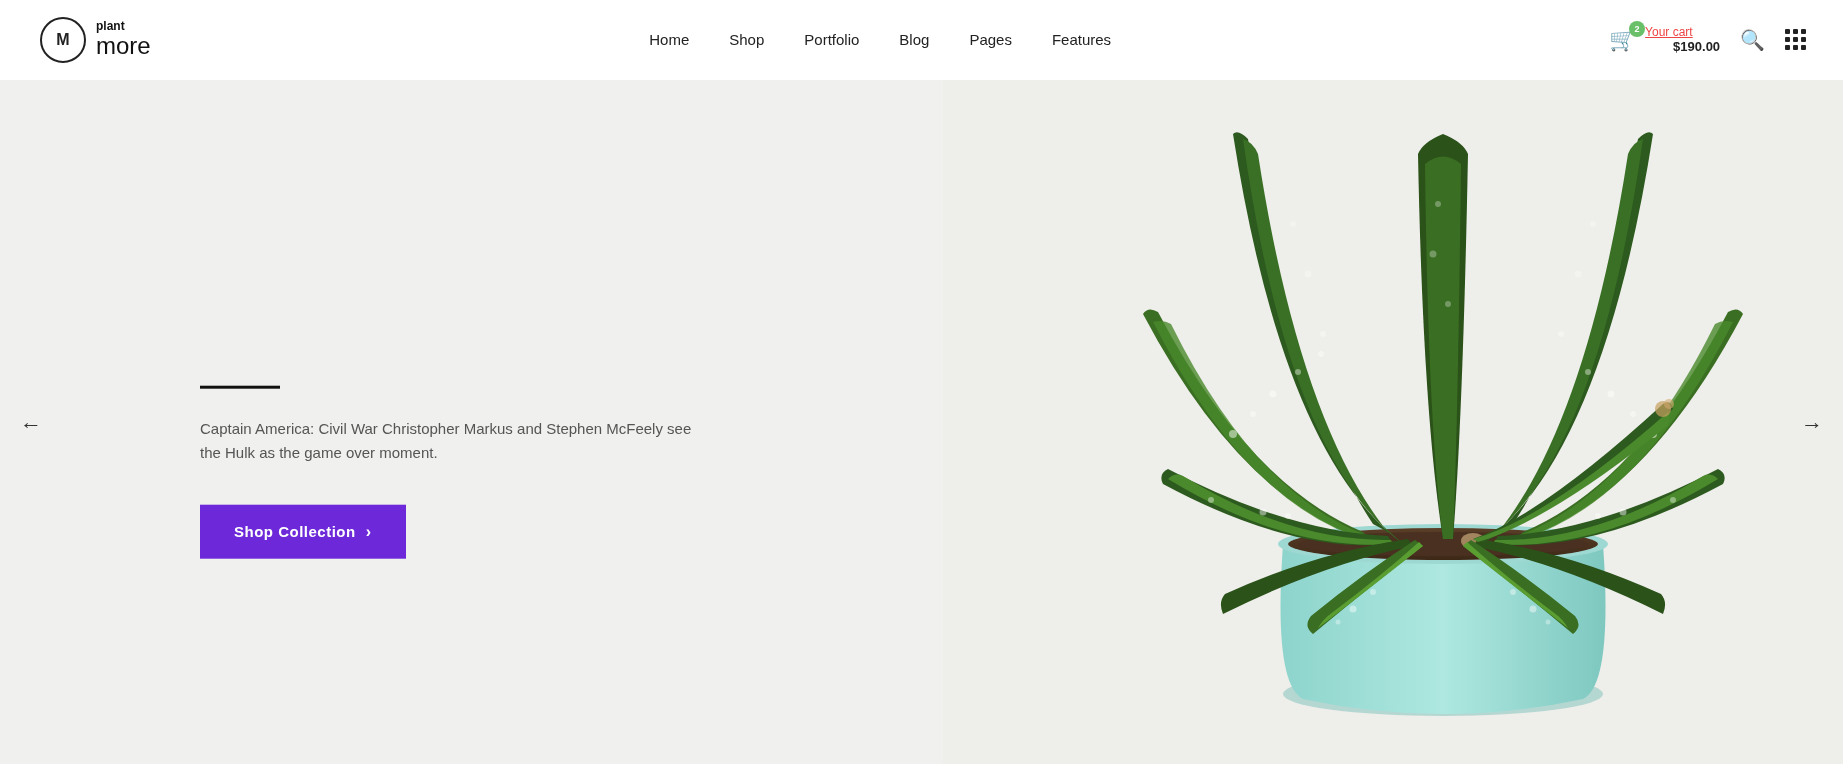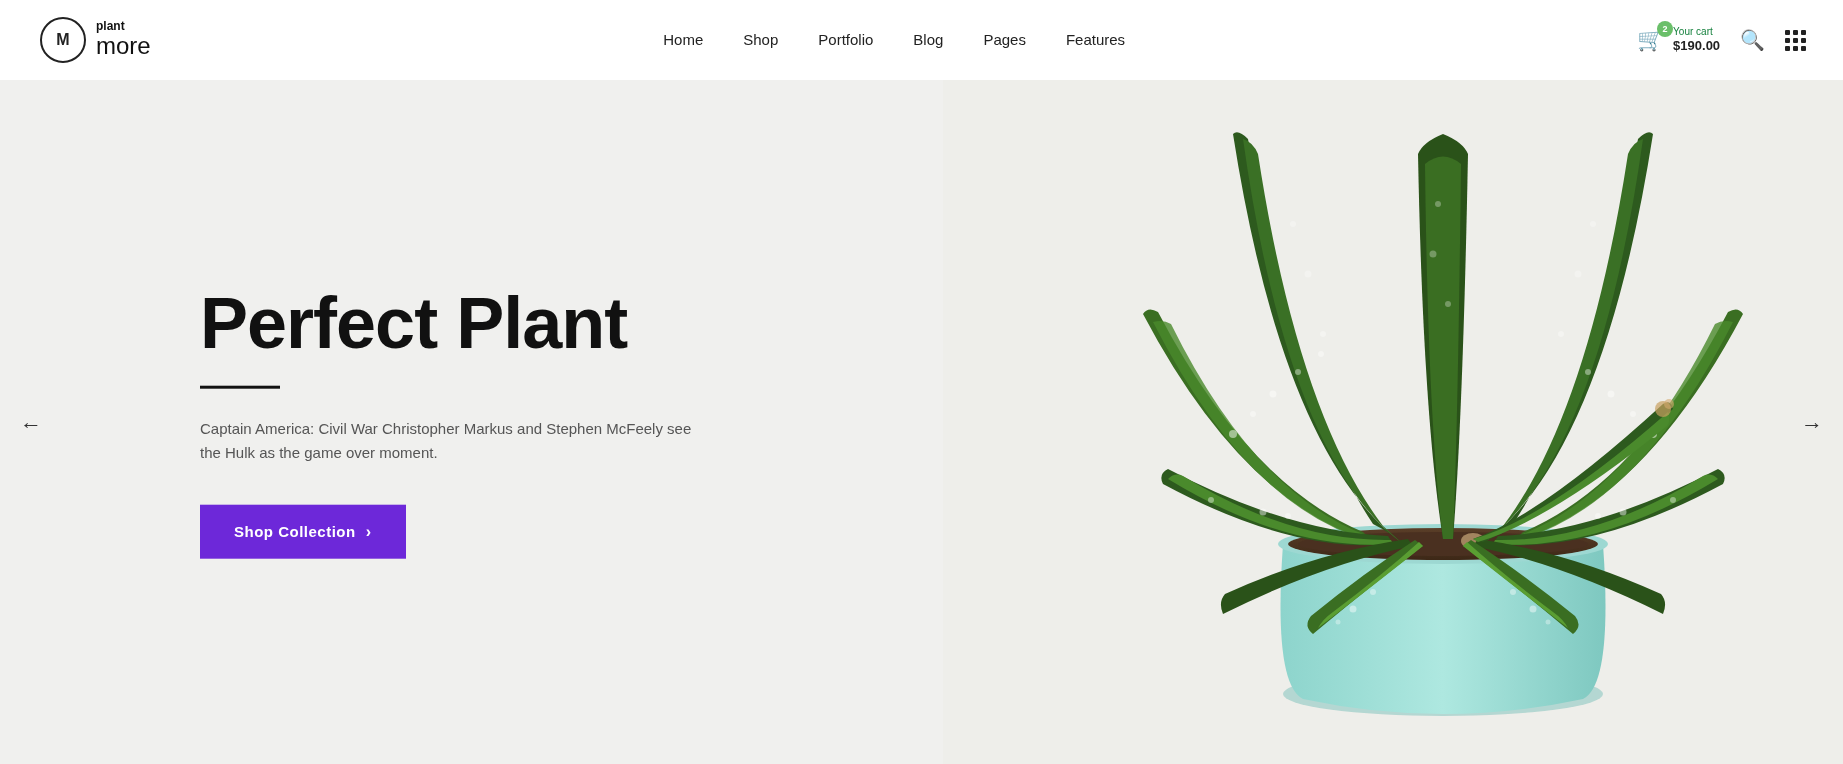--- a/index.html
+++ b/index.html
@@ -74,22 +74,22 @@
       border-radius: 50%;
       width: 16px; height: 16px;
       font-size: 9px;
       display: flex; align-items: center; justify-content: center;
       font-weight: 700;
     }
     .cart-label {
       display: flex; flex-direction: column;
       line-height: 1.2;
     }
-    .cart-label .your-cart { font-size: 10px; color: #15803d; }
-    .cart-label .cart-price { font-size: 13px; color: #222; font-weight: 600; }
+    .cart-label .your-cart { font-size: 12px; color: #ef4444; text-decoration: underline; }
+    .cart-label .cart-price { font-size: 13px; color: #222; font-weight: 600; margin-left: 28px; }
 
     .search-icon-btn {
       font-size: 20px;
       cursor: pointer;
       color: #222;
       background: none; border: none;
     }
     .grid-icon-btn {
       font-size: 20px;
       cursor: pointer;
@@ -256,21 +256,21 @@
 </nav>
 
 <section class="hero">
 
   <button class="nav-arrow-left">
     <span>←</span>
   </button>
 
   <div class="hero-content">
     <h1 class="hero-title">
-      <span>Perfect Plant</span><br>
+      <br>
     </h1>
     <div class="hero-divider"></div>
     <p class="hero-desc">Captain America: Civil War Christopher Markus and Stephen McFeely see the Hulk as the game over moment.</p>
     <a href="#" class="shop-btn">
       <span>Shop Collection</span>
       <span class="arrow">›</span>
     </a>
   </div>
 
   <div class="hero-image-area">

